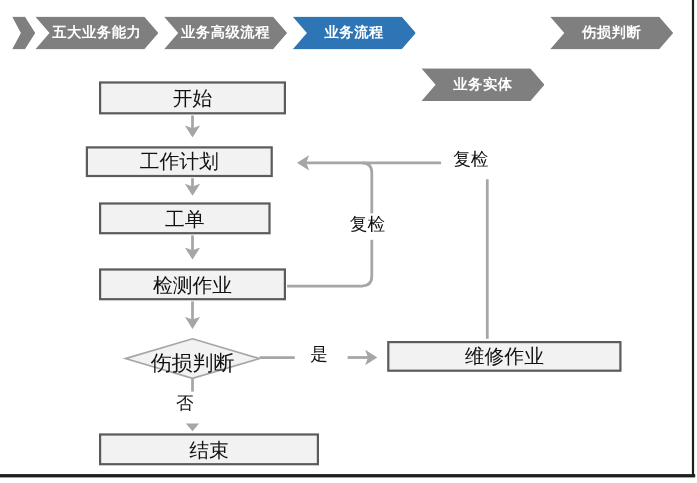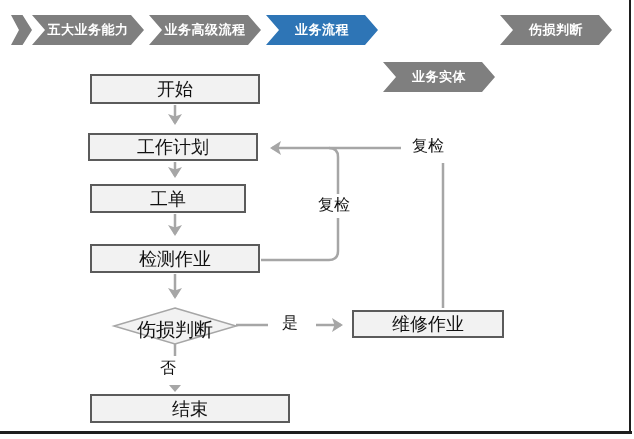--- a/index.html
+++ b/index.html
@@ -47,25 +47,25 @@
   .ah{fill:var(--connector);}
   .diamond{fill:var(--node-fill);stroke:var(--connector);stroke-width:1.5;}
   .node{
     position:absolute;z-index:2;box-sizing:border-box;
     background:var(--node-fill);
     border:2px solid var(--node-border);
     display:flex;align-items:center;justify-content:center;
     font-size:18px;color:var(--text);
   }
   .n-start  {left:90px;top:74px;width:170px;height:30px;}
-  .n-plan   {left:88px;top:133px;width:170px;height:28px;}
+  .n-plan   {left:78px;top:133px;width:170px;height:28px;}
   .n-order  {left:90px;top:184px;width:156px;height:29px;}
   .n-inspect{left:90px;top:244px;width:170px;height:29px;}
   .n-end    {left:90px;top:394px;width:200px;height:29px;}
-  .n-repair {left:352px;top:310px;width:152px;height:28px;font-family:Liberation Serif, serif;}
+  .n-repair {left:352px;top:310px;width:213px;height:28px;font-family:Liberation Serif, serif;}
   .diamond-label{
     position:absolute;z-index:2;left:115px;top:317px;width:120px;
     text-align:center;font-size:19px;color:var(--text);
   }
   .elabel{
     position:absolute;z-index:3;background:var(--background);
     font-size:16px;color:var(--text);text-align:left;line-height:22px;
   }
   .l-recheck-inner{left:318px;top:194px;width:46px;height:24px;}
   .l-recheck-outer{left:412px;top:135px;width:46px;height:24px;}

